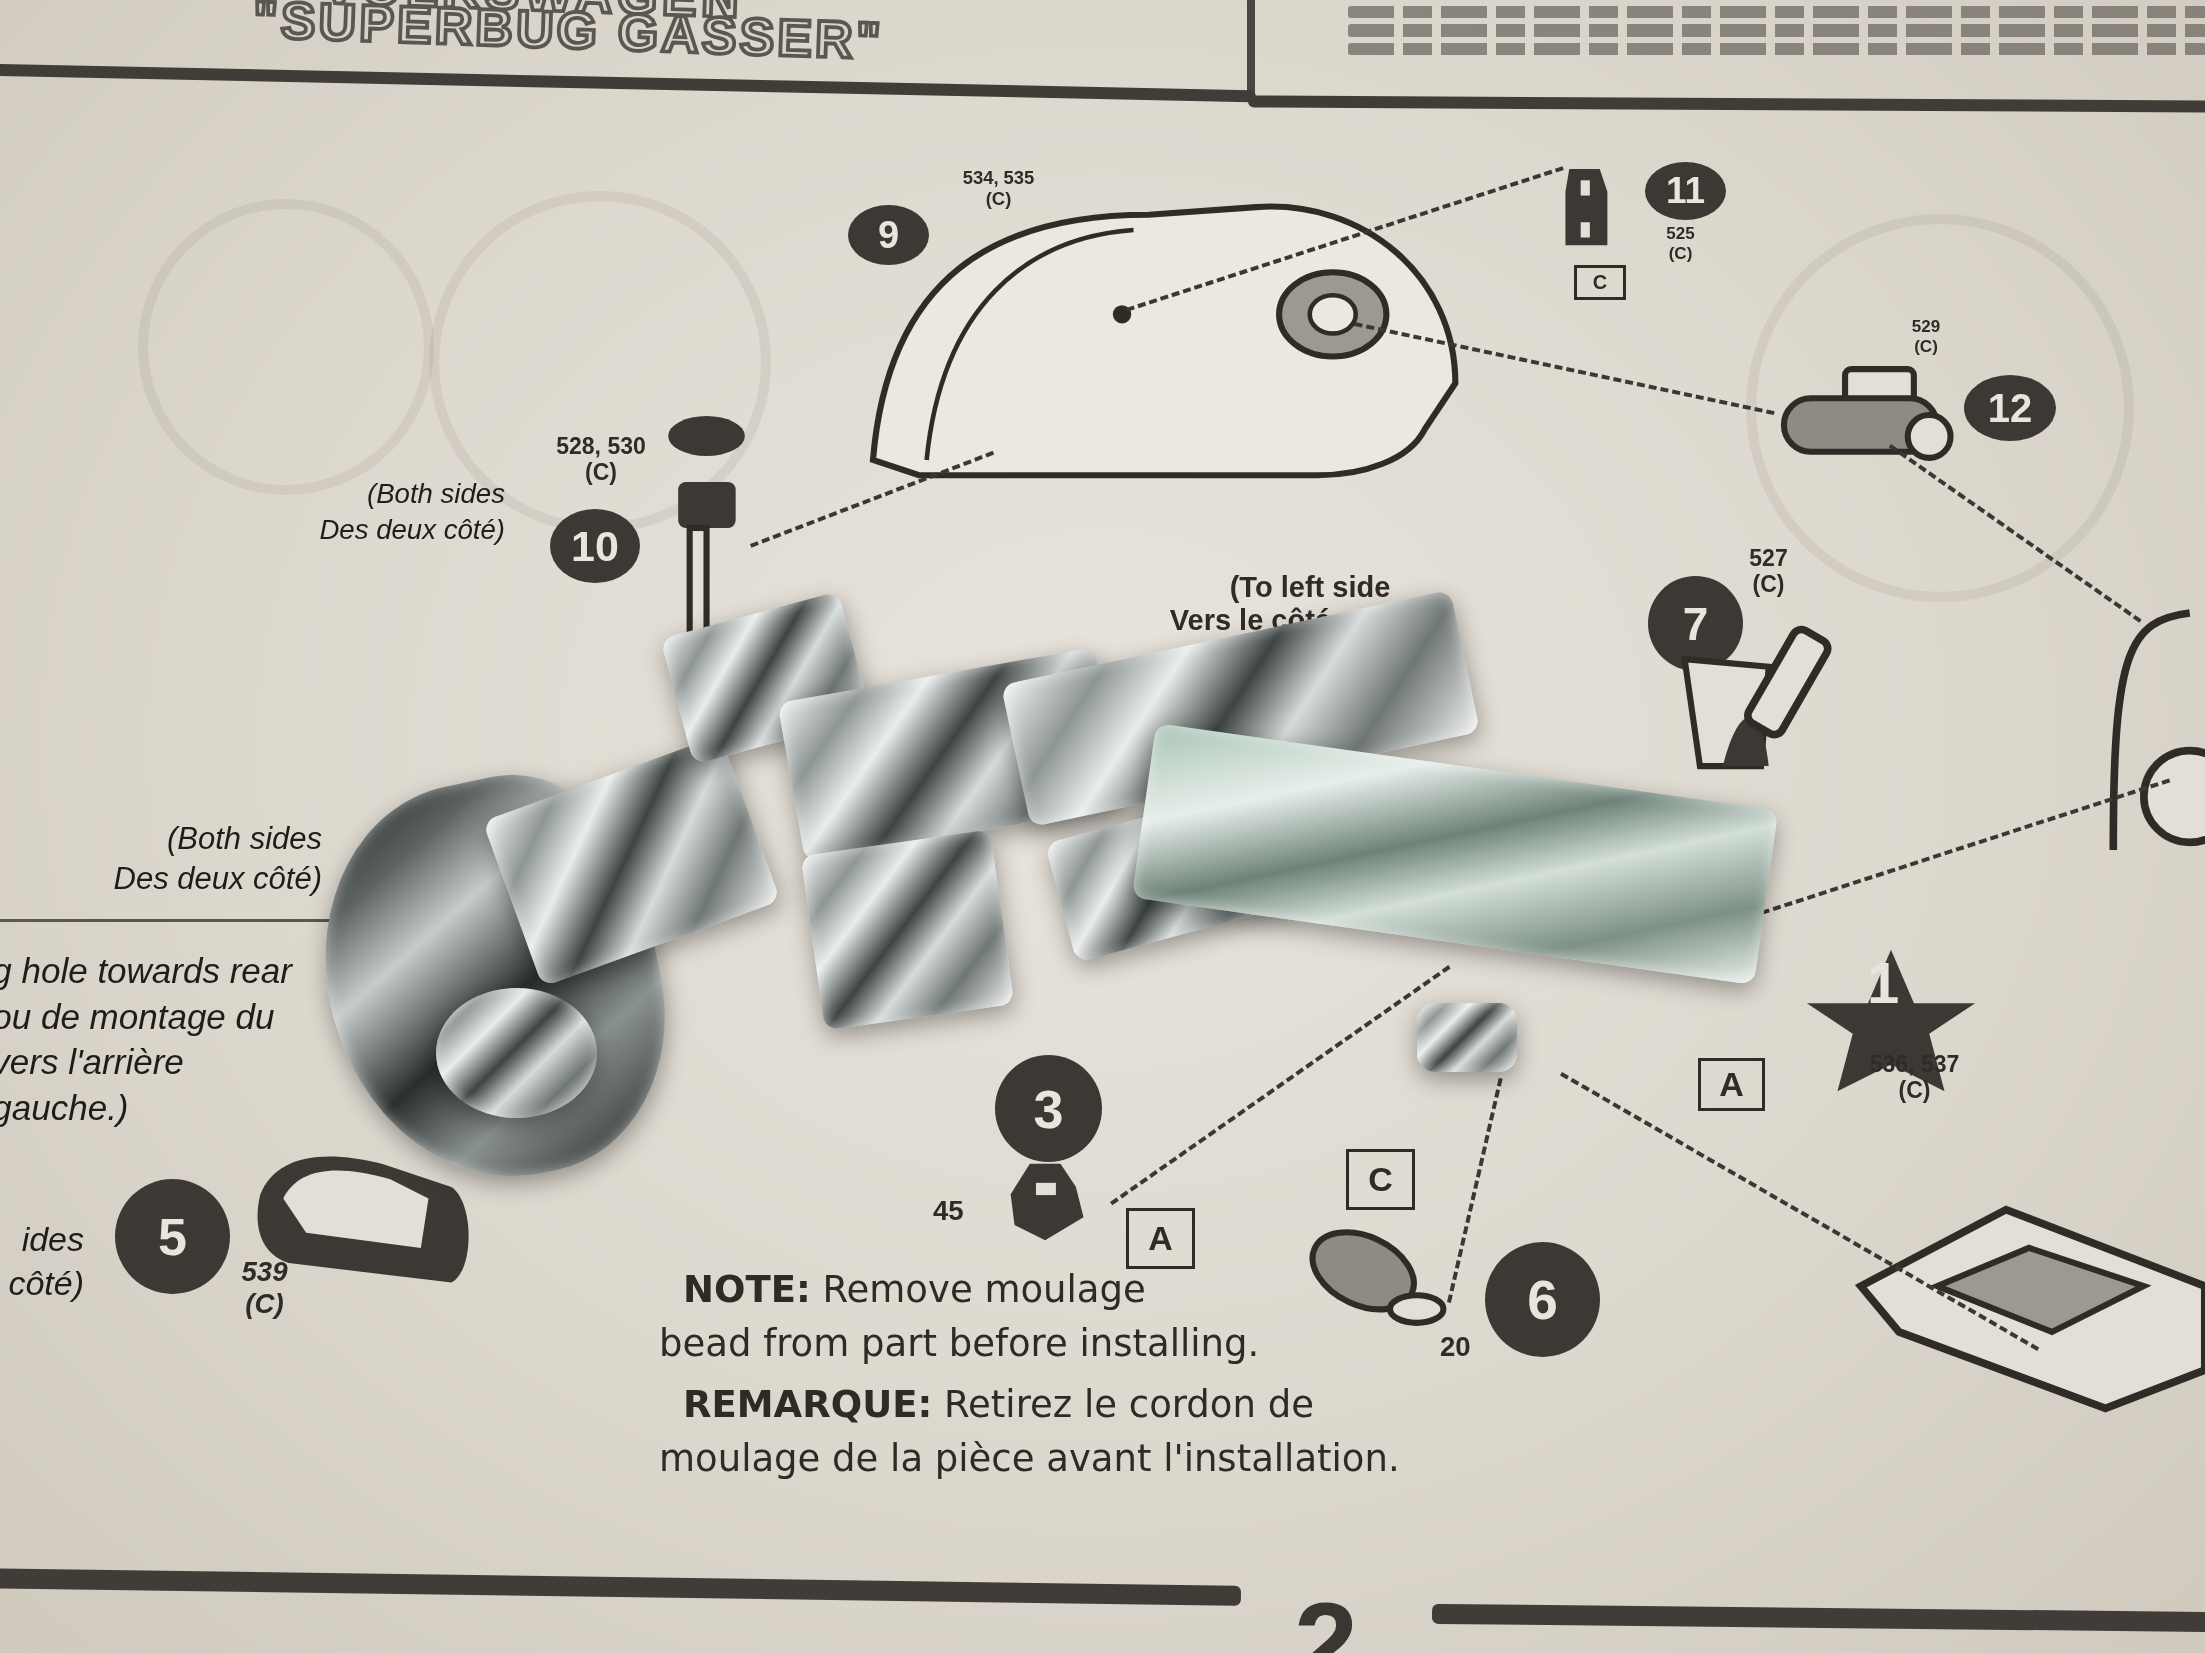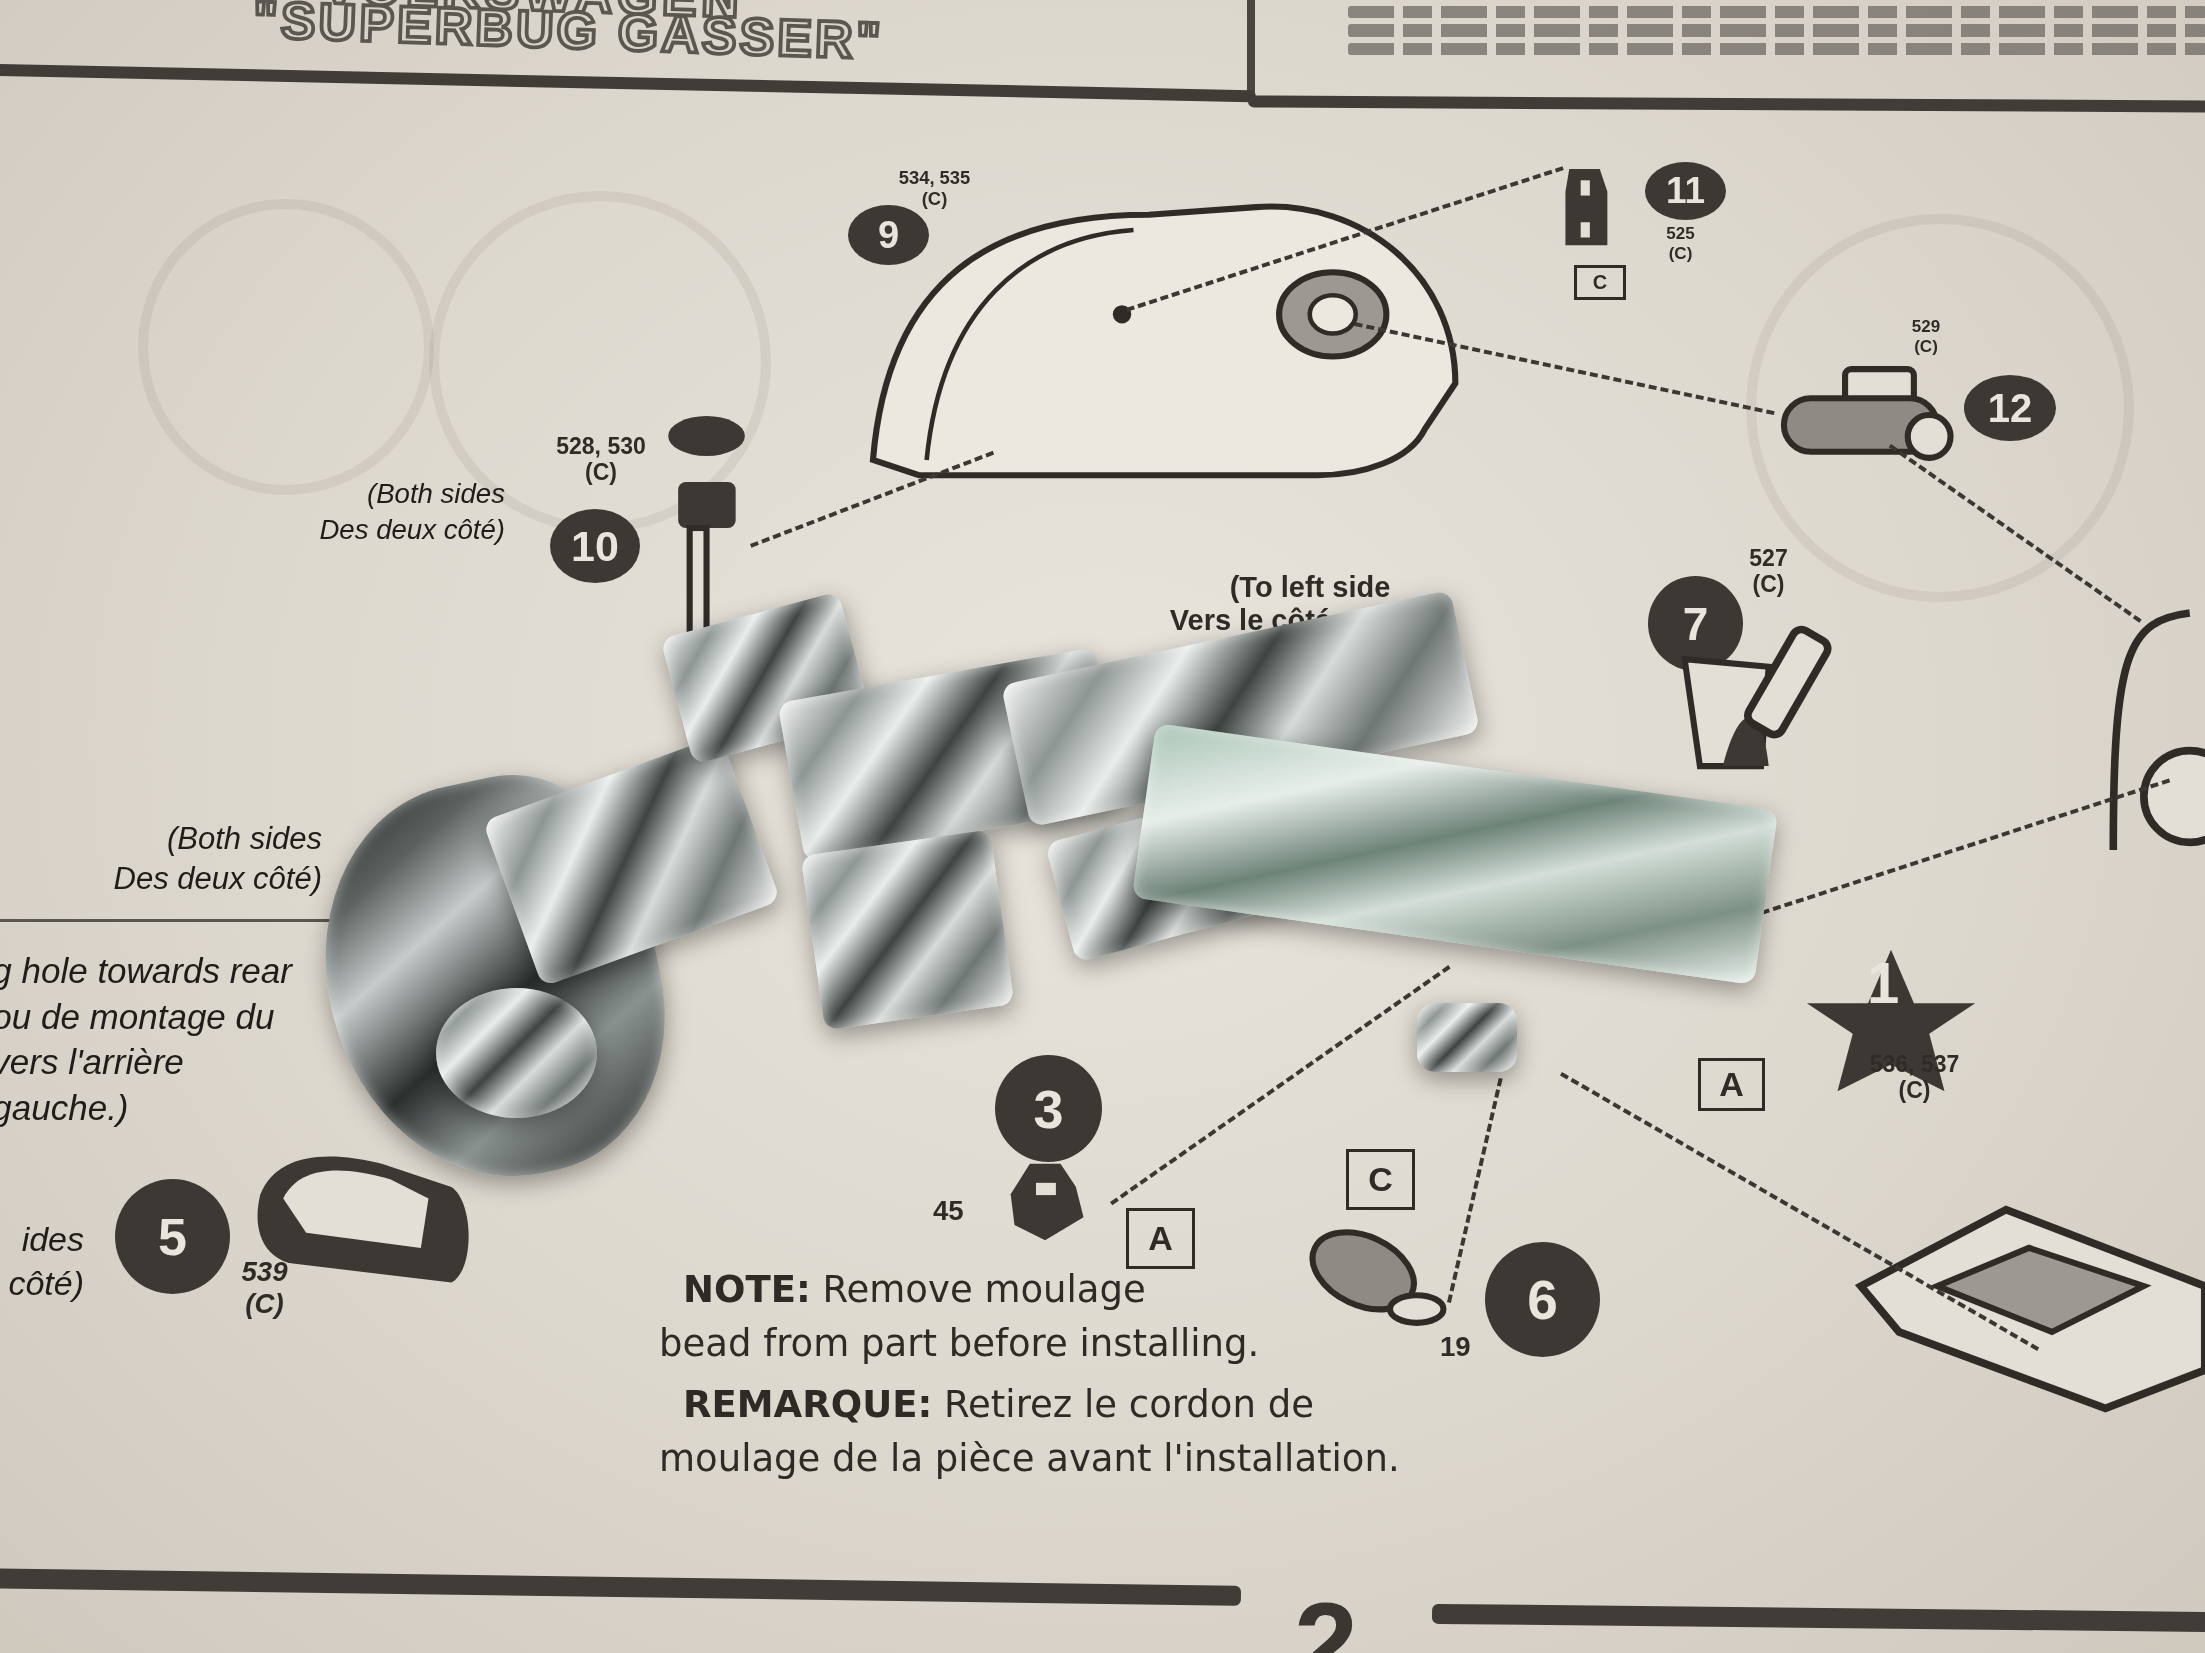--- a/index.html
+++ b/index.html
@@ -53,21 +53,21 @@
 
   <svg class="abs" style="left:827px;top:184px;" width="659" height="322" viewBox="0 0 860 420">
     <path d="M60 360 C 80 120, 220 40, 420 40 L 560 30 C 700 20, 820 120, 820 260 L 780 320 C 760 360, 700 380, 640 380 L 120 380 Z" fill="#ece8e0" stroke="#2f2c28" stroke-width="8"></path>
     <path d="M130 360 C 150 160, 260 70, 400 60" fill="none" stroke="#2f2c28" stroke-width="6"></path>
     <ellipse cx="660" cy="170" rx="70" ry="55" fill="#9d9891" stroke="#2f2c28" stroke-width="8"></ellipse>
     <ellipse cx="660" cy="170" rx="30" ry="25" fill="#ece8e0" stroke="#2f2c28" stroke-width="6"></ellipse>
     <circle cx="385" cy="170" r="12" fill="#2f2c28"></circle>
   </svg>
 
   <div class="step" style="left:848px;top:205px;width:81px;height:60px;font-size:38px;">9</div>
-  <div class="pnum" style="left:873px;top:167px;font-size:18.4px;width:123px;">
+  <div class="pnum" style="left:937px;top:167px;font-size:18.4px;width:123px;">
     <div>534, 535</div>
     <div>(C)</div>
   </div>
 
   <svg class="abs" style="left:1554px;top:161px;" width="61" height="92" viewBox="0 0 80 120">
     <path d="M20 10 L60 10 L70 40 L70 110 L15 110 L15 40 Z" fill="#3c3935"></path>
     <rect x="35" y="25" width="12" height="20" fill="#e3dfd6"></rect>
     <rect x="35" y="80" width="12" height="20" fill="#e3dfd6"></rect>
   </svg>
   <div class="step" style="left:1645px;top:162px;width:81px;height:58px;font-size:37px;">11</div>
@@ -159,21 +159,21 @@
     <path d="M40 10 L80 10 L100 40 L110 80 L60 110 L20 90 L15 50 Z" fill="#3c3935"></path>
     <rect x="48" y="35" width="26" height="16" fill="#e3dfd6"></rect>
   </svg>
   <div class="boxletter" style="left:1126px;top:1208px;width:63px;height:55px;">A</div>
 
   <div class="boxletter" style="left:1346px;top:1149px;width:63px;height:55px;">C</div>
   <svg class="abs" style="left:1302px;top:1225px;" width="153" height="107" viewBox="0 0 200 140">
     <ellipse cx="80" cy="60" rx="70" ry="45" fill="#8e8a84" stroke="#2f2c28" stroke-width="8" transform="rotate(25 80 60)"></ellipse>
     <ellipse cx="150" cy="110" rx="35" ry="18" fill="#e3dfd6" stroke="#2f2c28" stroke-width="8"></ellipse>
   </svg>
-  <div class="pnum" style="left:1440px;top:1331px;font-size:27.6px;">19</div>
+  <div class="pnum" style="left:1440px;top:1331px;font-size:27.6px;">20</div>
   <div class="step" style="left:1485px;top:1242px;width:115px;height:115px;font-size:55px;">6</div>
 
   <svg class="abs" style="left:1799px;top:942px;" width="184" height="153" viewBox="0 0 240 200">
     <path d="M120 10 L150 80 L230 80 L170 120 L190 195 L120 160 L50 195 L70 120 L10 80 L90 80 Z" fill="#3c3935"></path>
   </svg>
   <div class="abs" style="left:1867px;top:949px;font-size:58px;color:#e9e5dc;font-weight:700;font-family:'Liberation Sans', sans-serif;">1</div>
   <div class="boxletter" style="left:1698px;top:1058px;width:61px;height:47px;">A</div>
   <div class="pnum" style="left:1838px;top:1051px;font-size:23px;width:153px;">
     <div>536, 537</div>
     <div>(C)</div>

